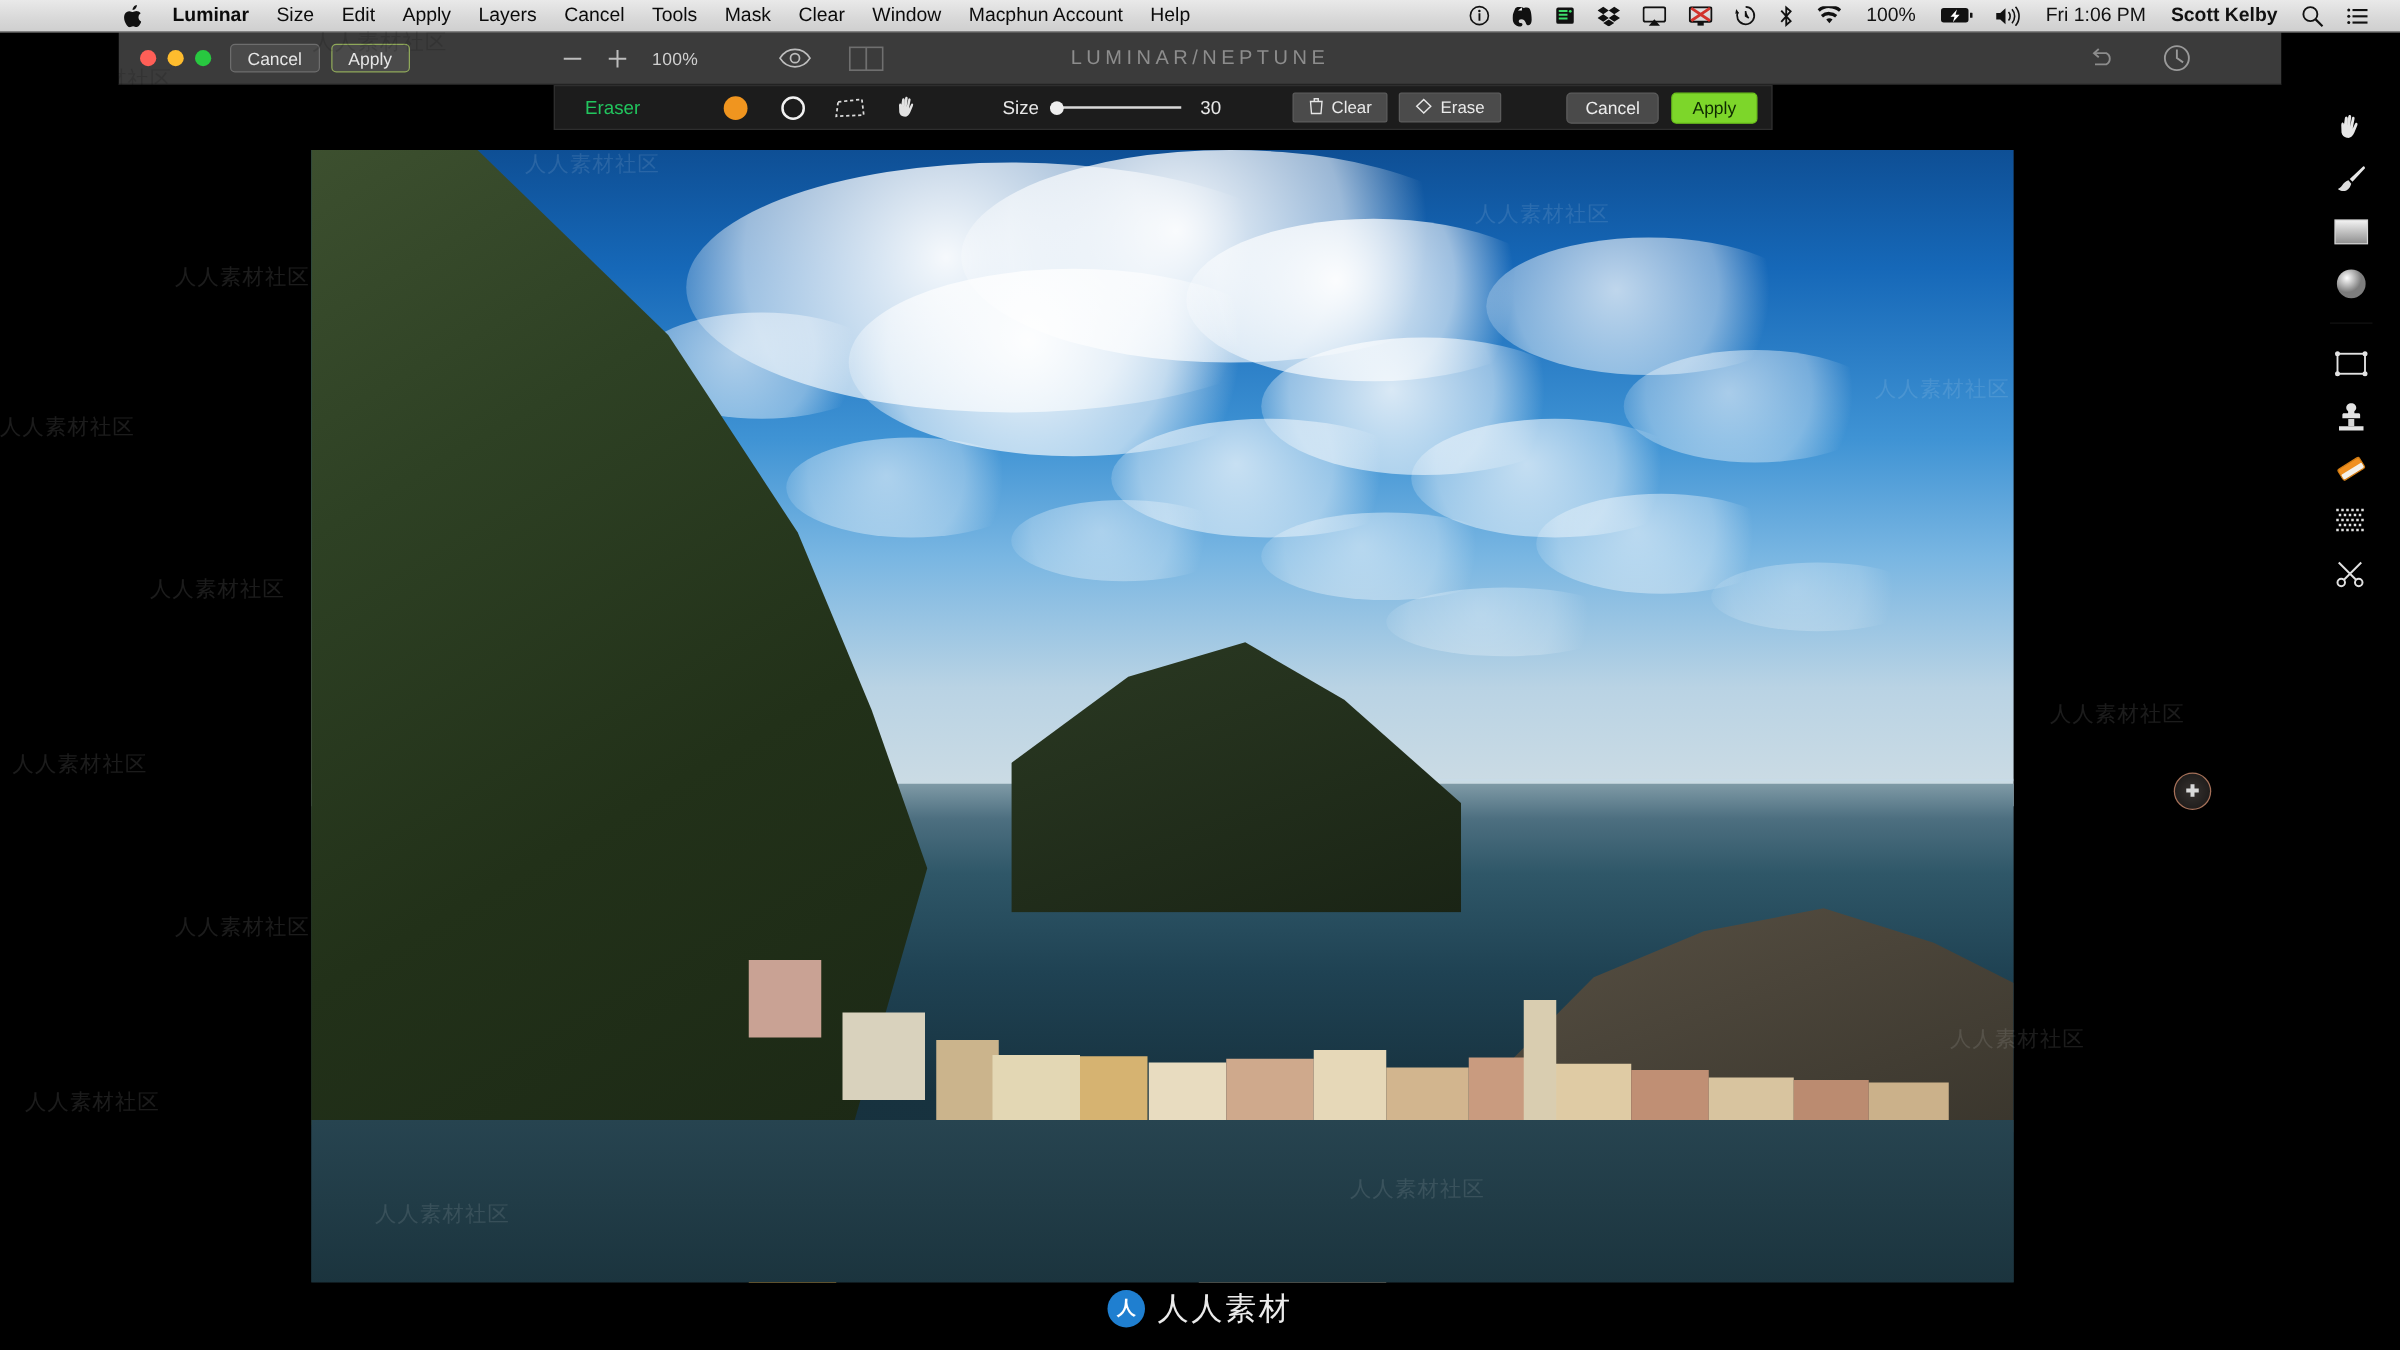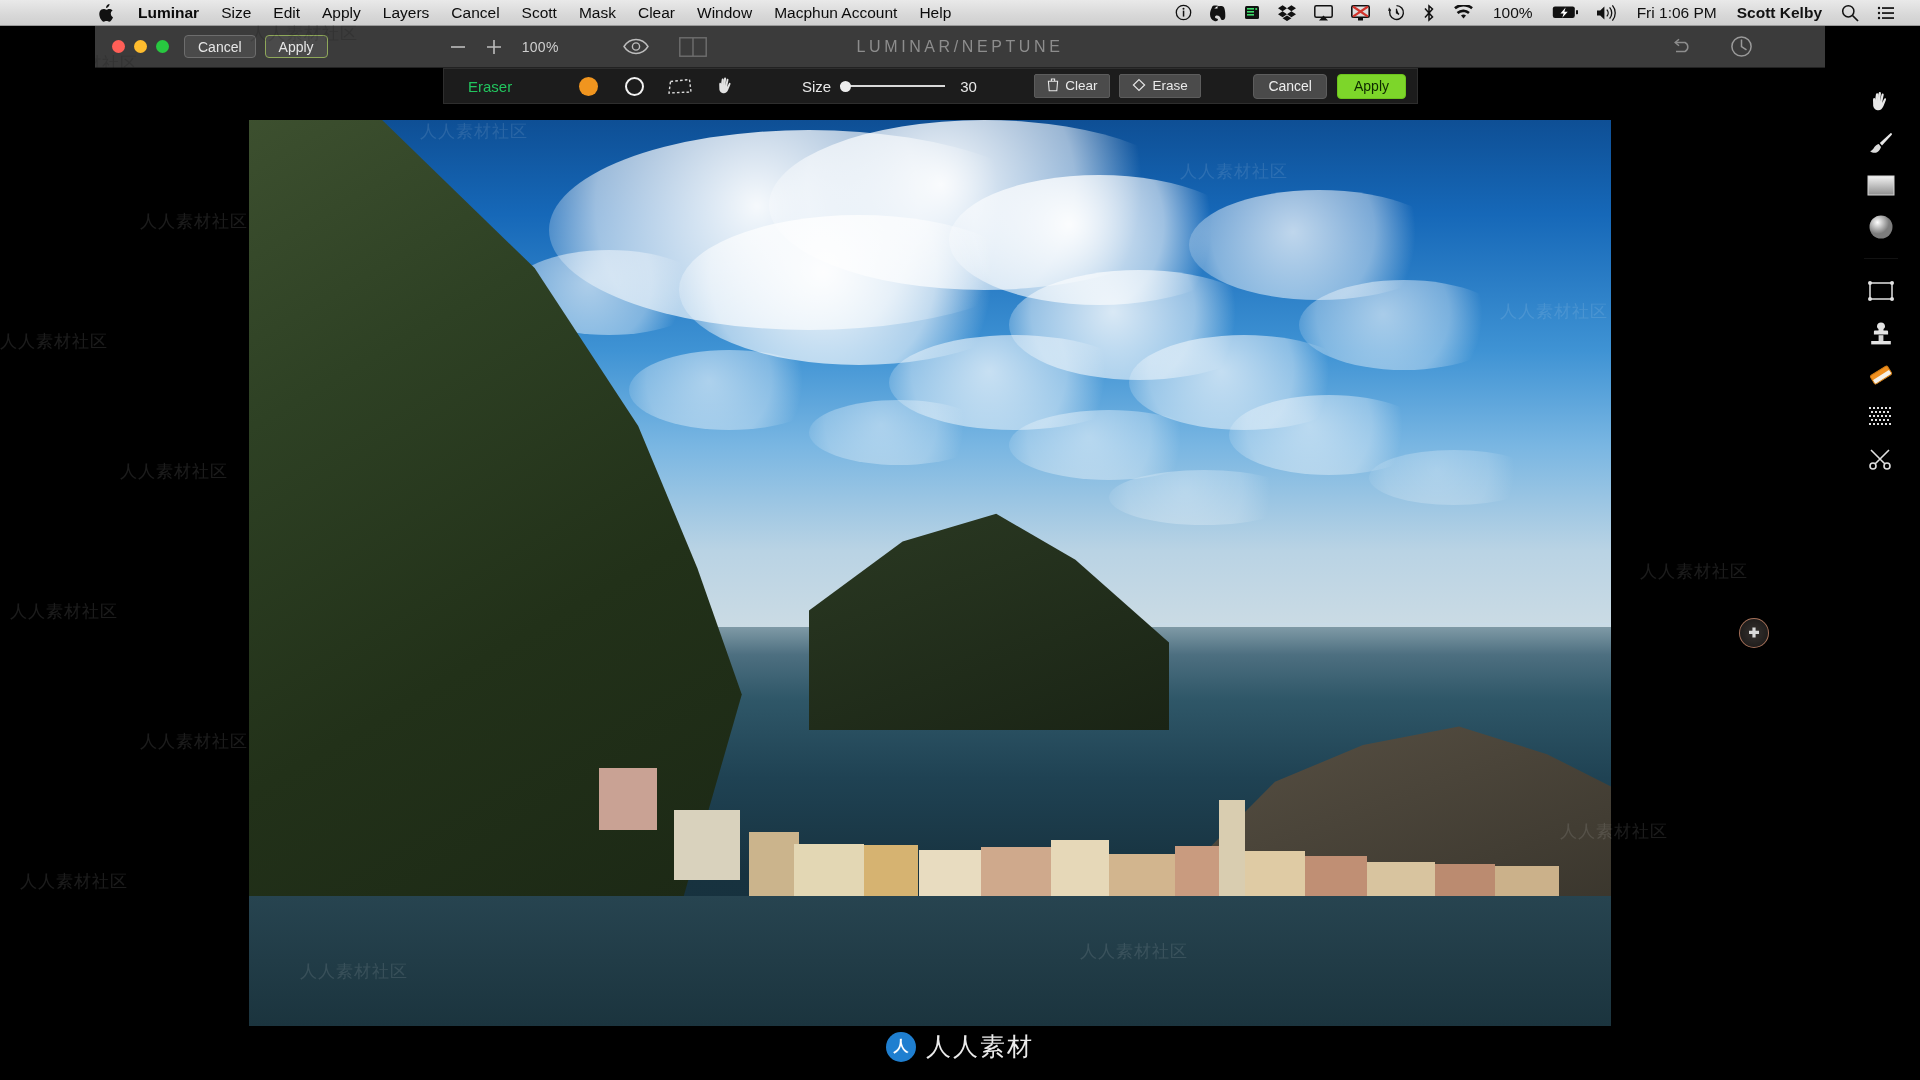--- a/index.html
+++ b/index.html
@@ -263,21 +263,21 @@
         <svg width="15" height="18" viewBox="0 0 15 18">
             <path fill="#111" d="M10.6 2.6c.6-.75 1-1.77.9-2.6-.86.04-1.9.58-2.5 1.3-.56.64-1.05 1.68-.92 2.67.96.08 1.93-.49 2.52-1.37zM11.5 4.9c-1.4-.08-2.58.79-3.25.79-.67 0-1.69-.75-2.78-.73-1.43.02-2.75.83-3.49 2.11-1.49 2.58-.38 6.4 1.07 8.5.71 1.03 1.56 2.18 2.67 2.14 1.07-.04 1.48-.69 2.77-.69 1.29 0 1.66.69 2.79.67 1.15-.02 1.88-1.05 2.58-2.08.81-1.19 1.15-2.34 1.17-2.4-.03-.01-2.24-.86-2.26-3.4-.02-2.13 1.74-3.15 1.82-3.2-.99-1.47-2.54-1.63-3.09-1.67z"></path>
           </svg>
       </div>
       <div class="mb-item app">Luminar</div>
       <div class="mb-item">Size</div>
       <div class="mb-item">Edit</div>
       <div class="mb-item">Apply</div>
       <div class="mb-item">Layers</div>
       <div class="mb-item">Cancel</div>
-      <div class="mb-item">Scott</div>
+      <div class="mb-item">Tools</div>
       <div class="mb-item">Mask</div>
       <div class="mb-item">Clear</div>
       <div class="mb-item">Window</div>
       <div class="mb-item">Macphun Account</div>
       <div class="mb-item">Help</div>
     </div>
 
     <div class="menubar-right">
       <div class="mb-icon">
         <svg width="17" height="17" viewBox="0 0 17 17">

